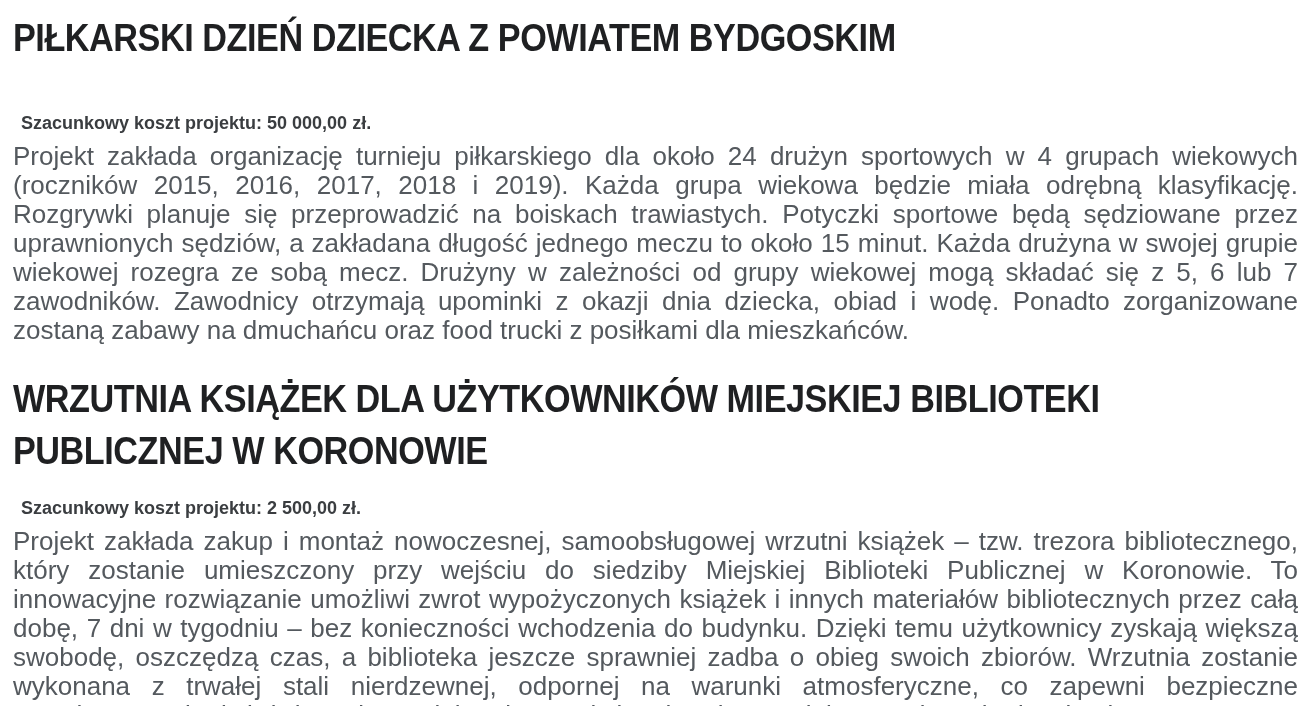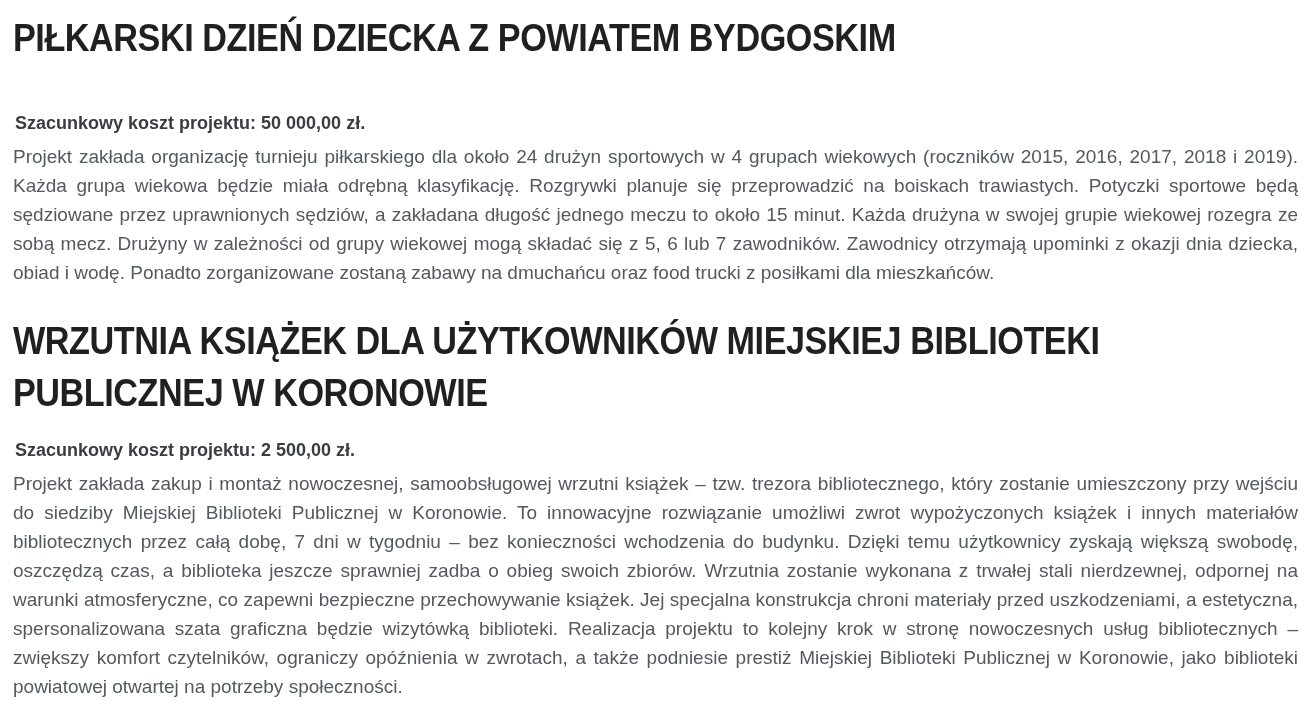--- a/index.html
+++ b/index.html
@@ -26,31 +26,31 @@
     color: #1f2022;
     text-transform: uppercase;
     transform: scaleX(0.9);
     transform-origin: 0 0;
     width: 111%;
     font-family: "Liberation Sans", sans-serif;
   }
   .section-title.first { margin-top: 12px; }
   .section-title.second { margin-top: 28px; }
   .cost-line {
-    margin: 2px;
+    margin: 8px;
     font-weight: 700;
     font-size: 18px;
     line-height: 22px;
     color: #3a3d40;
   }
   .cost-line.first { margin-top: 48px; }
   .cost-line.second { margin-top: 20px; }
   .description {
     margin: 8px 0 0 0;
-    font-size: 19px;
+    font-size: 26px;
     line-height: 29px;
     color: #54595e;
     text-align: justify;
   }
 </style>
 </head>
 <body>
 
 <div class="content">
 

